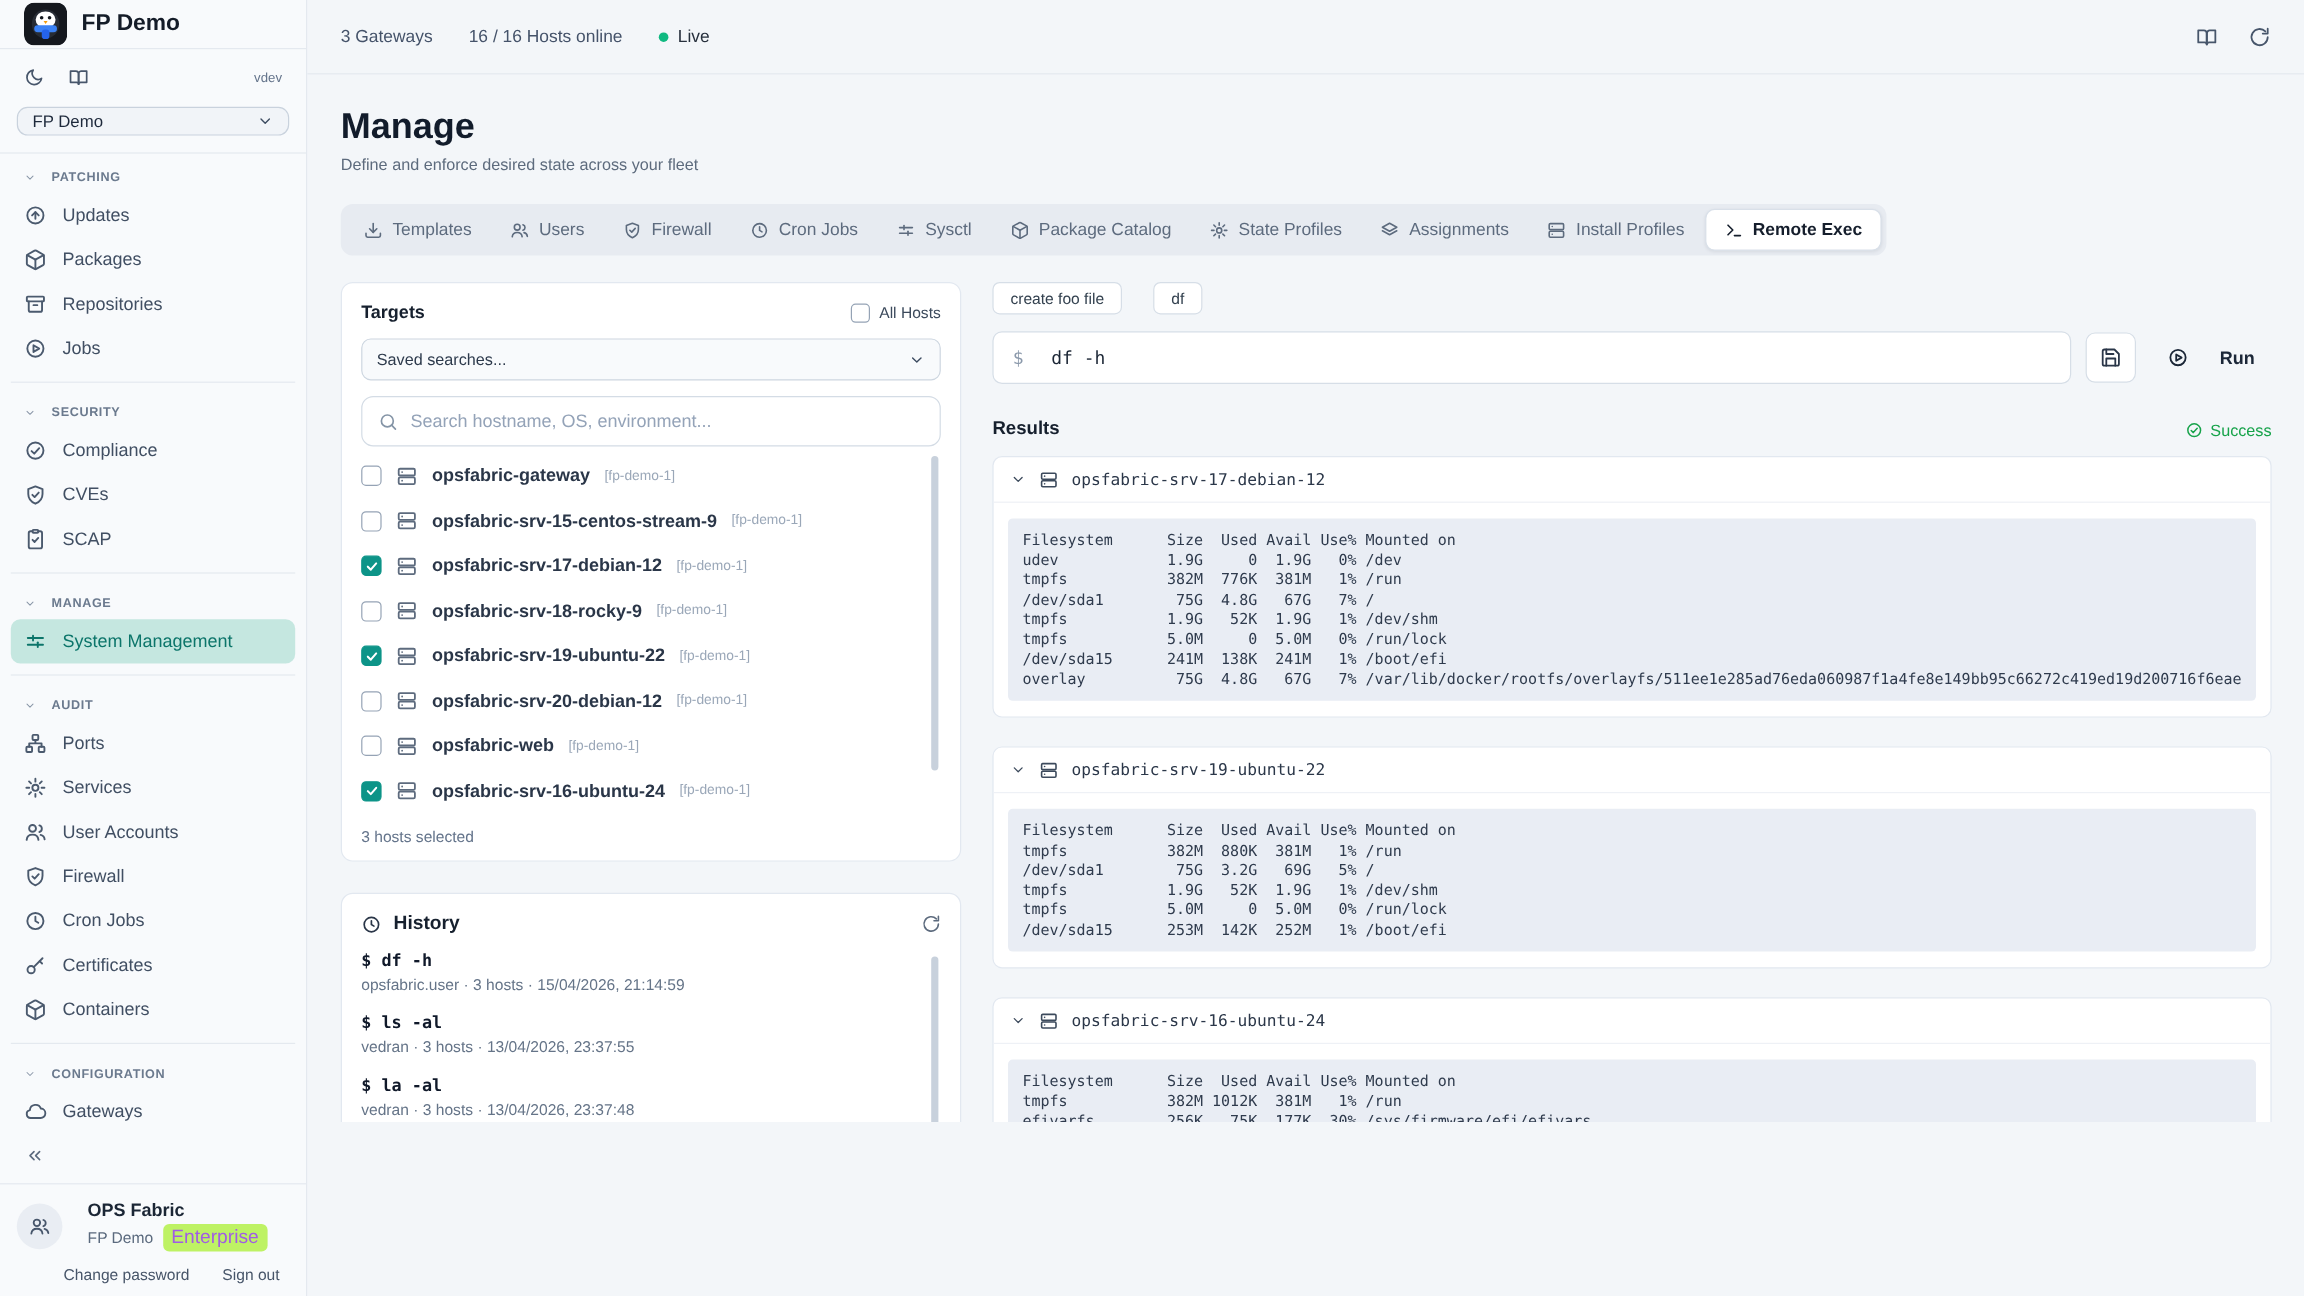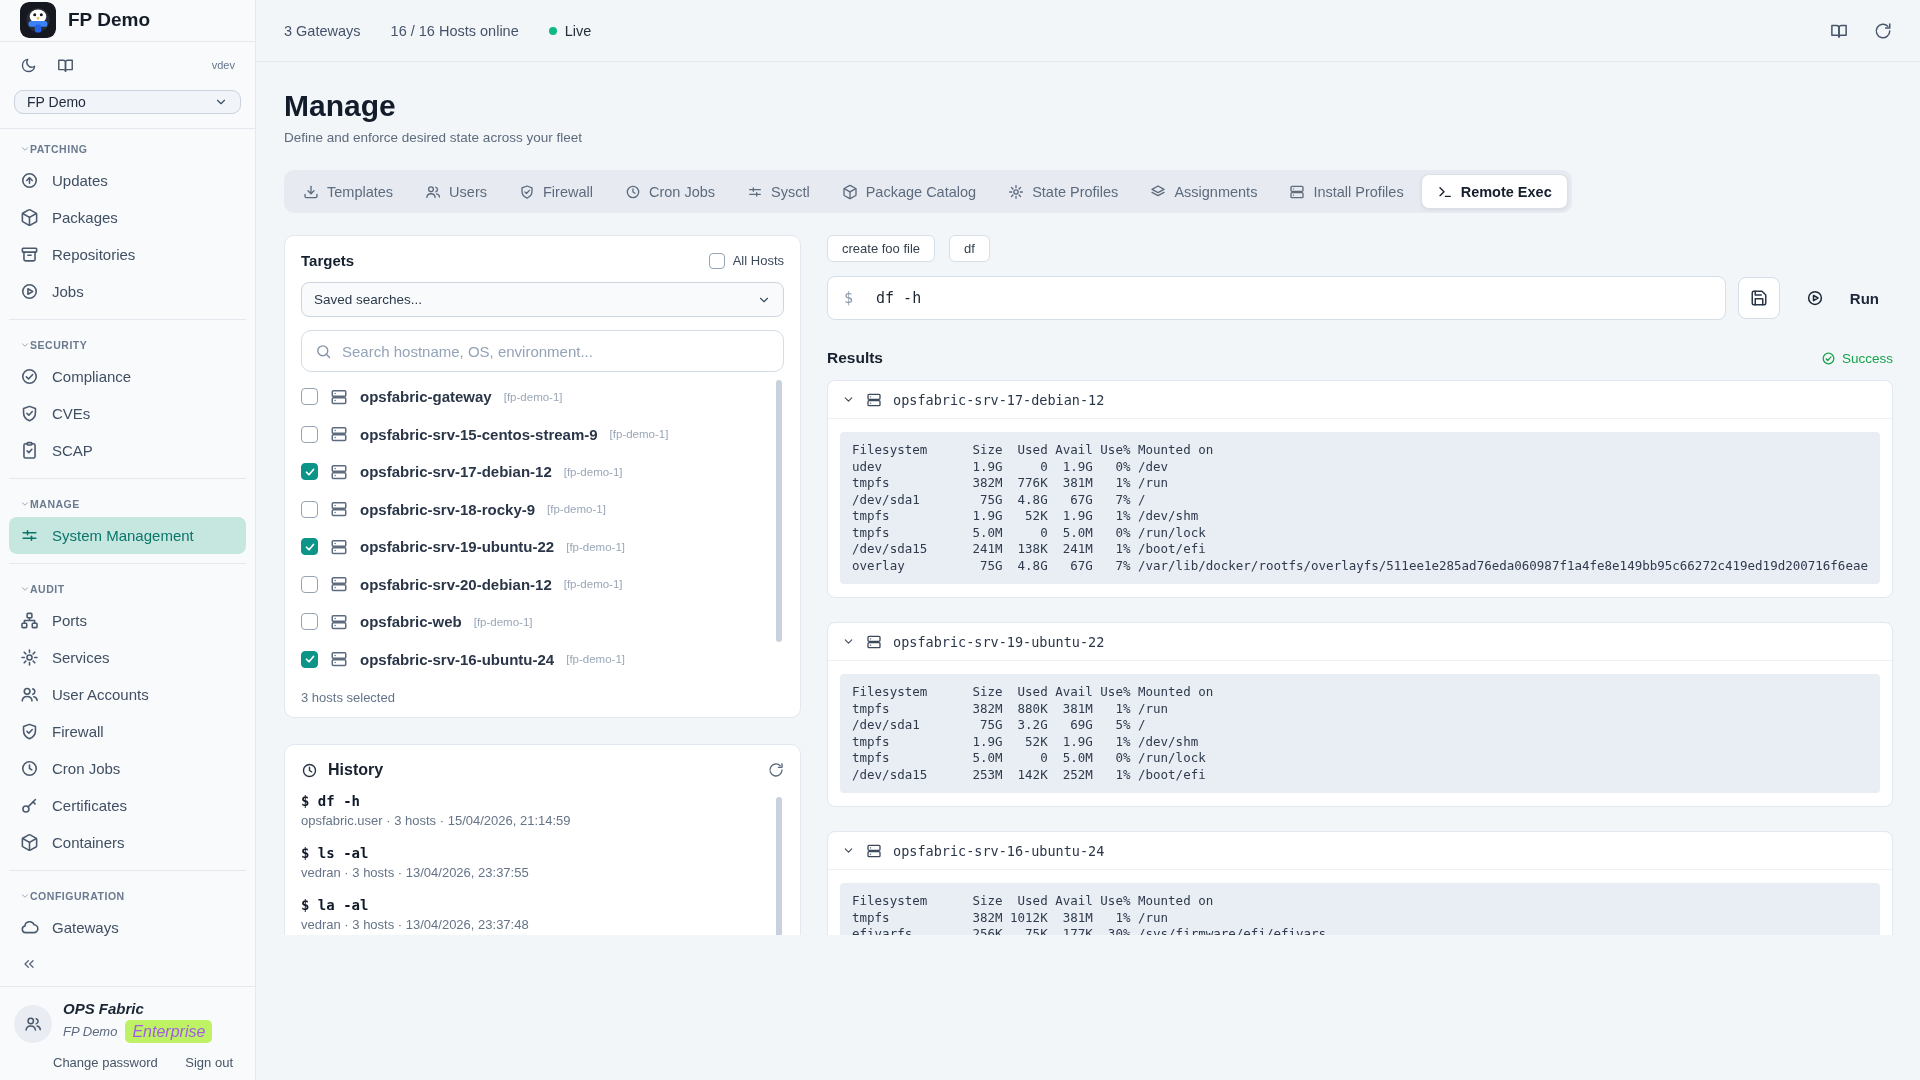--- a/index.html
+++ b/index.html
@@ -17,30 +17,30 @@
   .sidebar { width:256px; min-width:256px; height:1080px; background:#f8fafc; border-right:1px solid #e4e9ef; display:flex; flex-direction:column; }
   .brand { height:62px; display:flex; align-items:center; gap:12px; padding:0 20px; border-bottom:1px solid #e4e9ef; }
   .logo { width:36px; height:36px; border-radius:9px; overflow:hidden; flex:none; }
   .brand-name { font-size:19px; font-weight:700; color:#141c28; }
   .side-util { padding:15px 20px 6px; display:flex; align-items:center; gap:20px; color:#47566b; }
   .vdev { margin-left:auto; font-size:11px; color:#64748b; }
   .org-select { margin:10px 14px 14px; height:35px; border:1px solid #c9d2dd; border-radius:9px; background:#f1f4f8; display:flex; align-items:center; justify-content:space-between; padding:0 12px; font-size:14px; color:#1e293b; cursor:pointer; }
   .org-select .icx { color:#3d4c61; }
   .nav-sep { border-top:1px solid #e4e9ef; margin:9px 0; }
   #side-nav { padding:0 9px; flex:none; }
-  .sec-head { display:flex; align-items:center; gap:0; padding:10px 11px 7px; color:#6b7a8e; cursor:pointer; }
+  .sec-head { display:flex; align-items:center; gap:13px; padding:10px 11px 7px; color:#6b7a8e; cursor:pointer; }
   .sec-label { font-size:10.5px; font-weight:700; letter-spacing:.05em; }
   .sec-chev { color:#8a97a8; }
   .nav-item { display:flex; align-items:center; gap:13px; height:37px; padding:0 11px; border-radius:8px; color:#414f63; font-size:15px; font-weight:500; cursor:pointer; }
   .nav-item .icx { color:#4b5a6e; }
   .nav-item.active { background:#c5e7e0; color:#0c756a; }
   .nav-item.active .icx { color:#0c756a; }
   .collapse-btn { padding:10px 21px; color:#5b6a7e; cursor:pointer; width:60px; }
   .side-footer { margin-top:auto; border-top:1px solid #e4e9ef; padding:13px 14px 10px; }
-  .foot-row { display:flex; gap:11px; align-items:flex-end;font-style:italic; }
+  .foot-row { display:flex; gap:21px; align-items:center; }
   .avatar { width:38px; height:38px; border-radius:50%; background:#e9edf3; display:flex; align-items:center; justify-content:center; color:#47566b; flex:none; }
   .user-name { font-size:15px; font-weight:700; color:#1b2635; }
   .org-row { display:flex; gap:8px; align-items:center; font-size:13px; color:#5b6a7e; margin-top:3px; }
   .ent-badge { background:#bef264; color:#a15ce5; font-size:16px; padding:2.5px 7px; border-radius:5px; font-weight:500; }
   .links-row { display:flex; margin-top:12px; padding:0 8px 0 39px; font-size:13px; color:#475569; }
   .links-row .lnk { cursor:pointer; }
   .links-row .lnk:last-child { margin-left:auto; }
 
   
   .main { flex:1; display:flex; flex-direction:column; height:935px; overflow:hidden; }
@@ -89,21 +89,21 @@
   .h-head { display:flex; align-items:center; gap:10px; color:#2a3648; }
   .h-title { font-size:16px; font-weight:700; color:#16202e; }
   .h-refresh { margin-left:auto; color:#5d6b7e; cursor:pointer; }
   .h-list { margin-top:14px; position:relative; padding-right:16px; }
   .h-entry { margin-bottom:17px; cursor:pointer; }
   .h-cmd { font-family:"DejaVu Sans Mono", monospace; font-size:14px; font-weight:600; color:#10192a; }
   .h-meta { font-size:13px; color:#657488; margin-top:4px; }
 
   
   .right-col { flex:1; }
-  .chips-row { display:flex; gap:14px; }
+  .chips-row { display:flex; gap:26px; }
   .chip { height:27px; padding:0 14px; border:1px solid #d6dee7; border-radius:6px; background:#fff; font-size:13px; color:#33414f; display:flex; align-items:center; cursor:pointer; }
   .cmd-row { margin-top:14px; display:flex; gap:12px; align-items:center; }
   .cmd-input { flex:1; height:44px; background:#fff; border:1px solid #d6dee7; border-radius:8px; display:flex; align-items:center; gap:12px; padding:0 16px; font-family:"DejaVu Sans Mono", monospace; font-size:15px; }
   .cmd-prompt { color:#8b99ab; }
   .cmd-text { color:#1b2635;margin-left:11px; }
   .save-btn { width:42px; height:42px; border:1px solid #d6dee7; border-radius:8px; background:#fff; display:flex; align-items:center; justify-content:center; color:#2a3648; cursor:pointer; }
   .run-btn { display:flex; align-items:center; gap:26px; padding:0 14px; height:42px; font-size:15px; font-weight:600; color:#1b2738; cursor:pointer; border-radius:8px; }
 
   .results-head { margin-top:29px; display:flex; align-items:center; justify-content:space-between; }
   .r-title { font-size:15.5px; font-weight:700; color:#16202e; }

